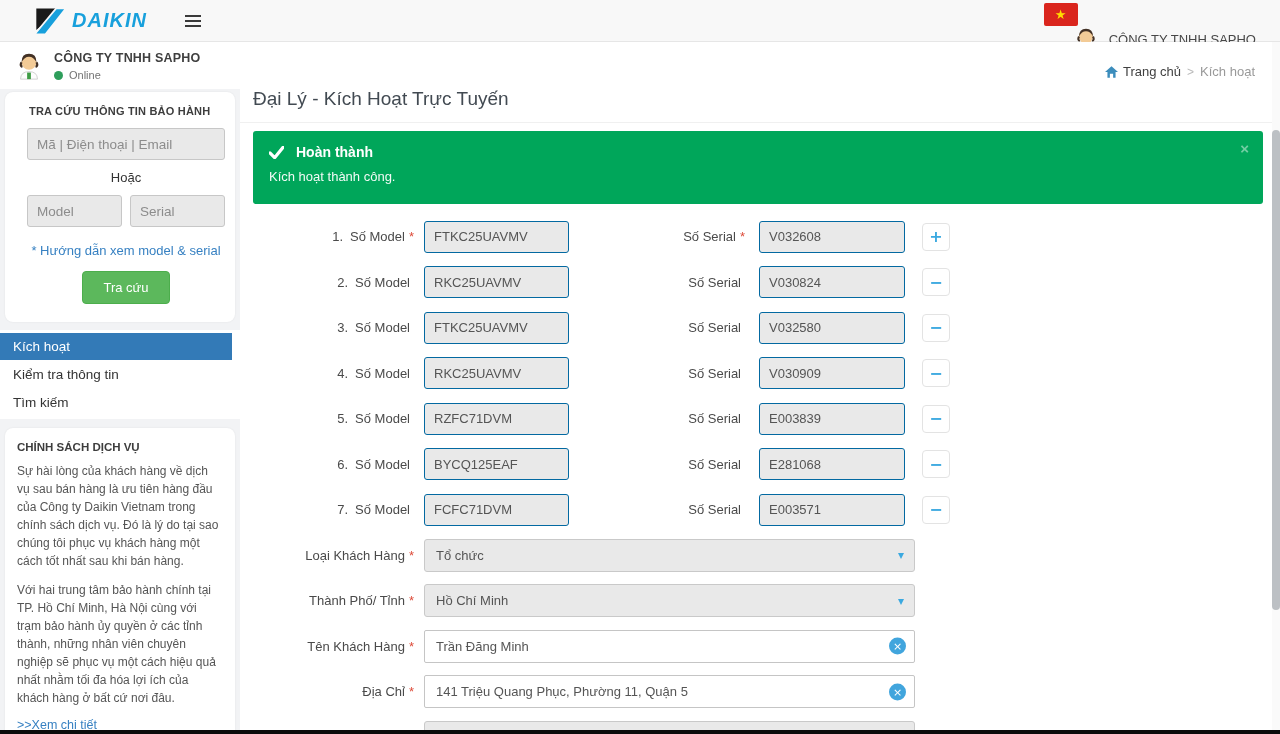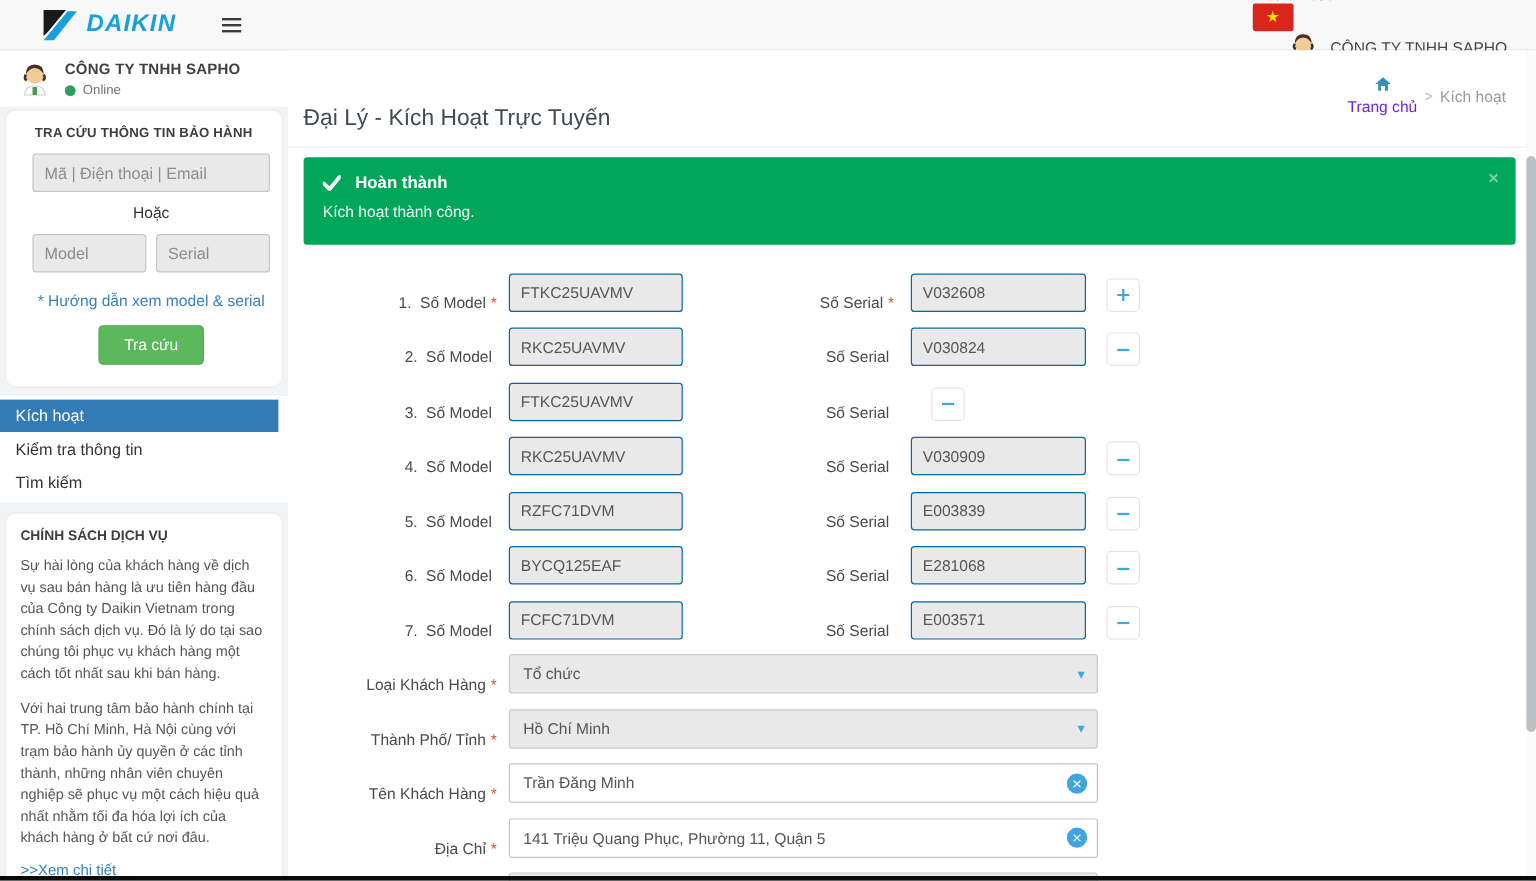--- a/index.html
+++ b/index.html
@@ -42,35 +42,35 @@
   .menu-item { font-size:13.5px; color:#333; padding:6px 0 6px 13px; margin:1px 0; cursor:pointer; }
   .menu-item.active { background:#337ab7; color:#fff; width:232px; }
   .policy-card { padding:13px 12px 14px 12px; margin-top:9px; }
   .p-title { font-size:11.5px; font-weight:bold; color:#3d3d3d; margin-bottom:9px; }
   .p-text { font-size:12px; color:#555; line-height:1.5; margin-bottom:11px; }
   .p-link { display:block; font-size:12.5px; color:#3781c2; margin-top:11px; text-decoration:none; }
 
   
   .main { position:absolute; top:42px; left:240px; width:1032px; height:692px; background:#fff; }
   .breadcrumb { position:absolute; top:22px; right:17px; display:flex; align-items:center; gap:6px; font-size:13px; }
-  .bc-link { color:#6d28d9; text-decoration:none; display:flex; align-items:center; gap:5px;flex-direction:column; }
+  .bc-link { color:#404040; text-decoration:none; display:flex; align-items:center; gap:5px; }
   .bc-sep { color:#b9b9b9; font-size:12px; }
   .bc-current { color:#999; }
   .page-title { position:absolute; top:46px; left:13px; font-size:19px; color:#424a52; font-weight:normal; }
   .panel-line { position:absolute; top:80px; left:0; width:1032px; border-top:1px solid #f0f0f0; }
 
   .alert { position:absolute; top:89px; left:13px; width:1010px; height:73px; background:#00a65a;
            border-radius:3px; padding:13px 16px; color:#fff; }
   .alert-title { font-size:14px; font-weight:bold; display:flex; align-items:center; gap:12px; }
   .alert-msg { font-size:13px; margin-top:9px; color:rgba(255,255,255,.95); }
   .alert-close { position:absolute; top:10px; right:14px; font-size:15px; font-weight:bold;
                  color:rgba(255,255,255,.45); cursor:pointer; line-height:1; }
 
   .form-stack { position:absolute; top:172px; left:13px; width:1010px; }
-  .frow { display:flex; align-items:flex-end; height:45.5px; }
+  .frow { display:flex; align-items:center; height:45.5px; }
   .flabel { width:161px; text-align:right; font-size:13px; color:#4a4a4a; }
   .flabel .num { margin-right:7px; }
   .req { color:#dd4b39; margin-left:4px; }
   .flabel2 { width:190px; text-align:right; font-size:13px; color:#4a4a4a; padding-right:14px; }
   .cell-input { width:145px; height:32px; margin-left:10px; background:#e9e9e9; border:1px solid #0369a1;
                 border-radius:3px; padding:0 9px; font-size:13px; color:#555; font-family:inherit; }
   .cell-input.serial { width:146px; margin-left:0; }
   .rowbtn { margin-left:17px; width:28px; height:28px; background:#fff; border:1px solid #e3e3e3;
             border-radius:4px; color:#3ba9e0; font-size:16px; font-weight:bold; cursor:pointer;
             display:flex; align-items:center; justify-content:center; font-family:"DejaVu Sans",sans-serif; }
@@ -230,20 +230,21 @@
     </div>
 
     <div class="frow">
       <div class="flabel">
         <span class="num">3.</span><span>Số Model</span><span class="req"></span>
       </div>
       <input class="cell-input" readonly="" value="FTKC25UAVMV" style="">
       <div class="flabel2">
         <span>Số Serial</span><span class="req"></span>
       </div>
+      <input class="cell-input serial" readonly="" value="V032580" style="">
       <button class="rowbtn">
           <span>−</span>
         </button>
     </div>
 
     <div class="frow">
       <div class="flabel">
         <span class="num">4.</span><span>Số Model</span><span class="req"></span>
       </div>
       <input class="cell-input" readonly="" value="RKC25UAVMV" style="">

